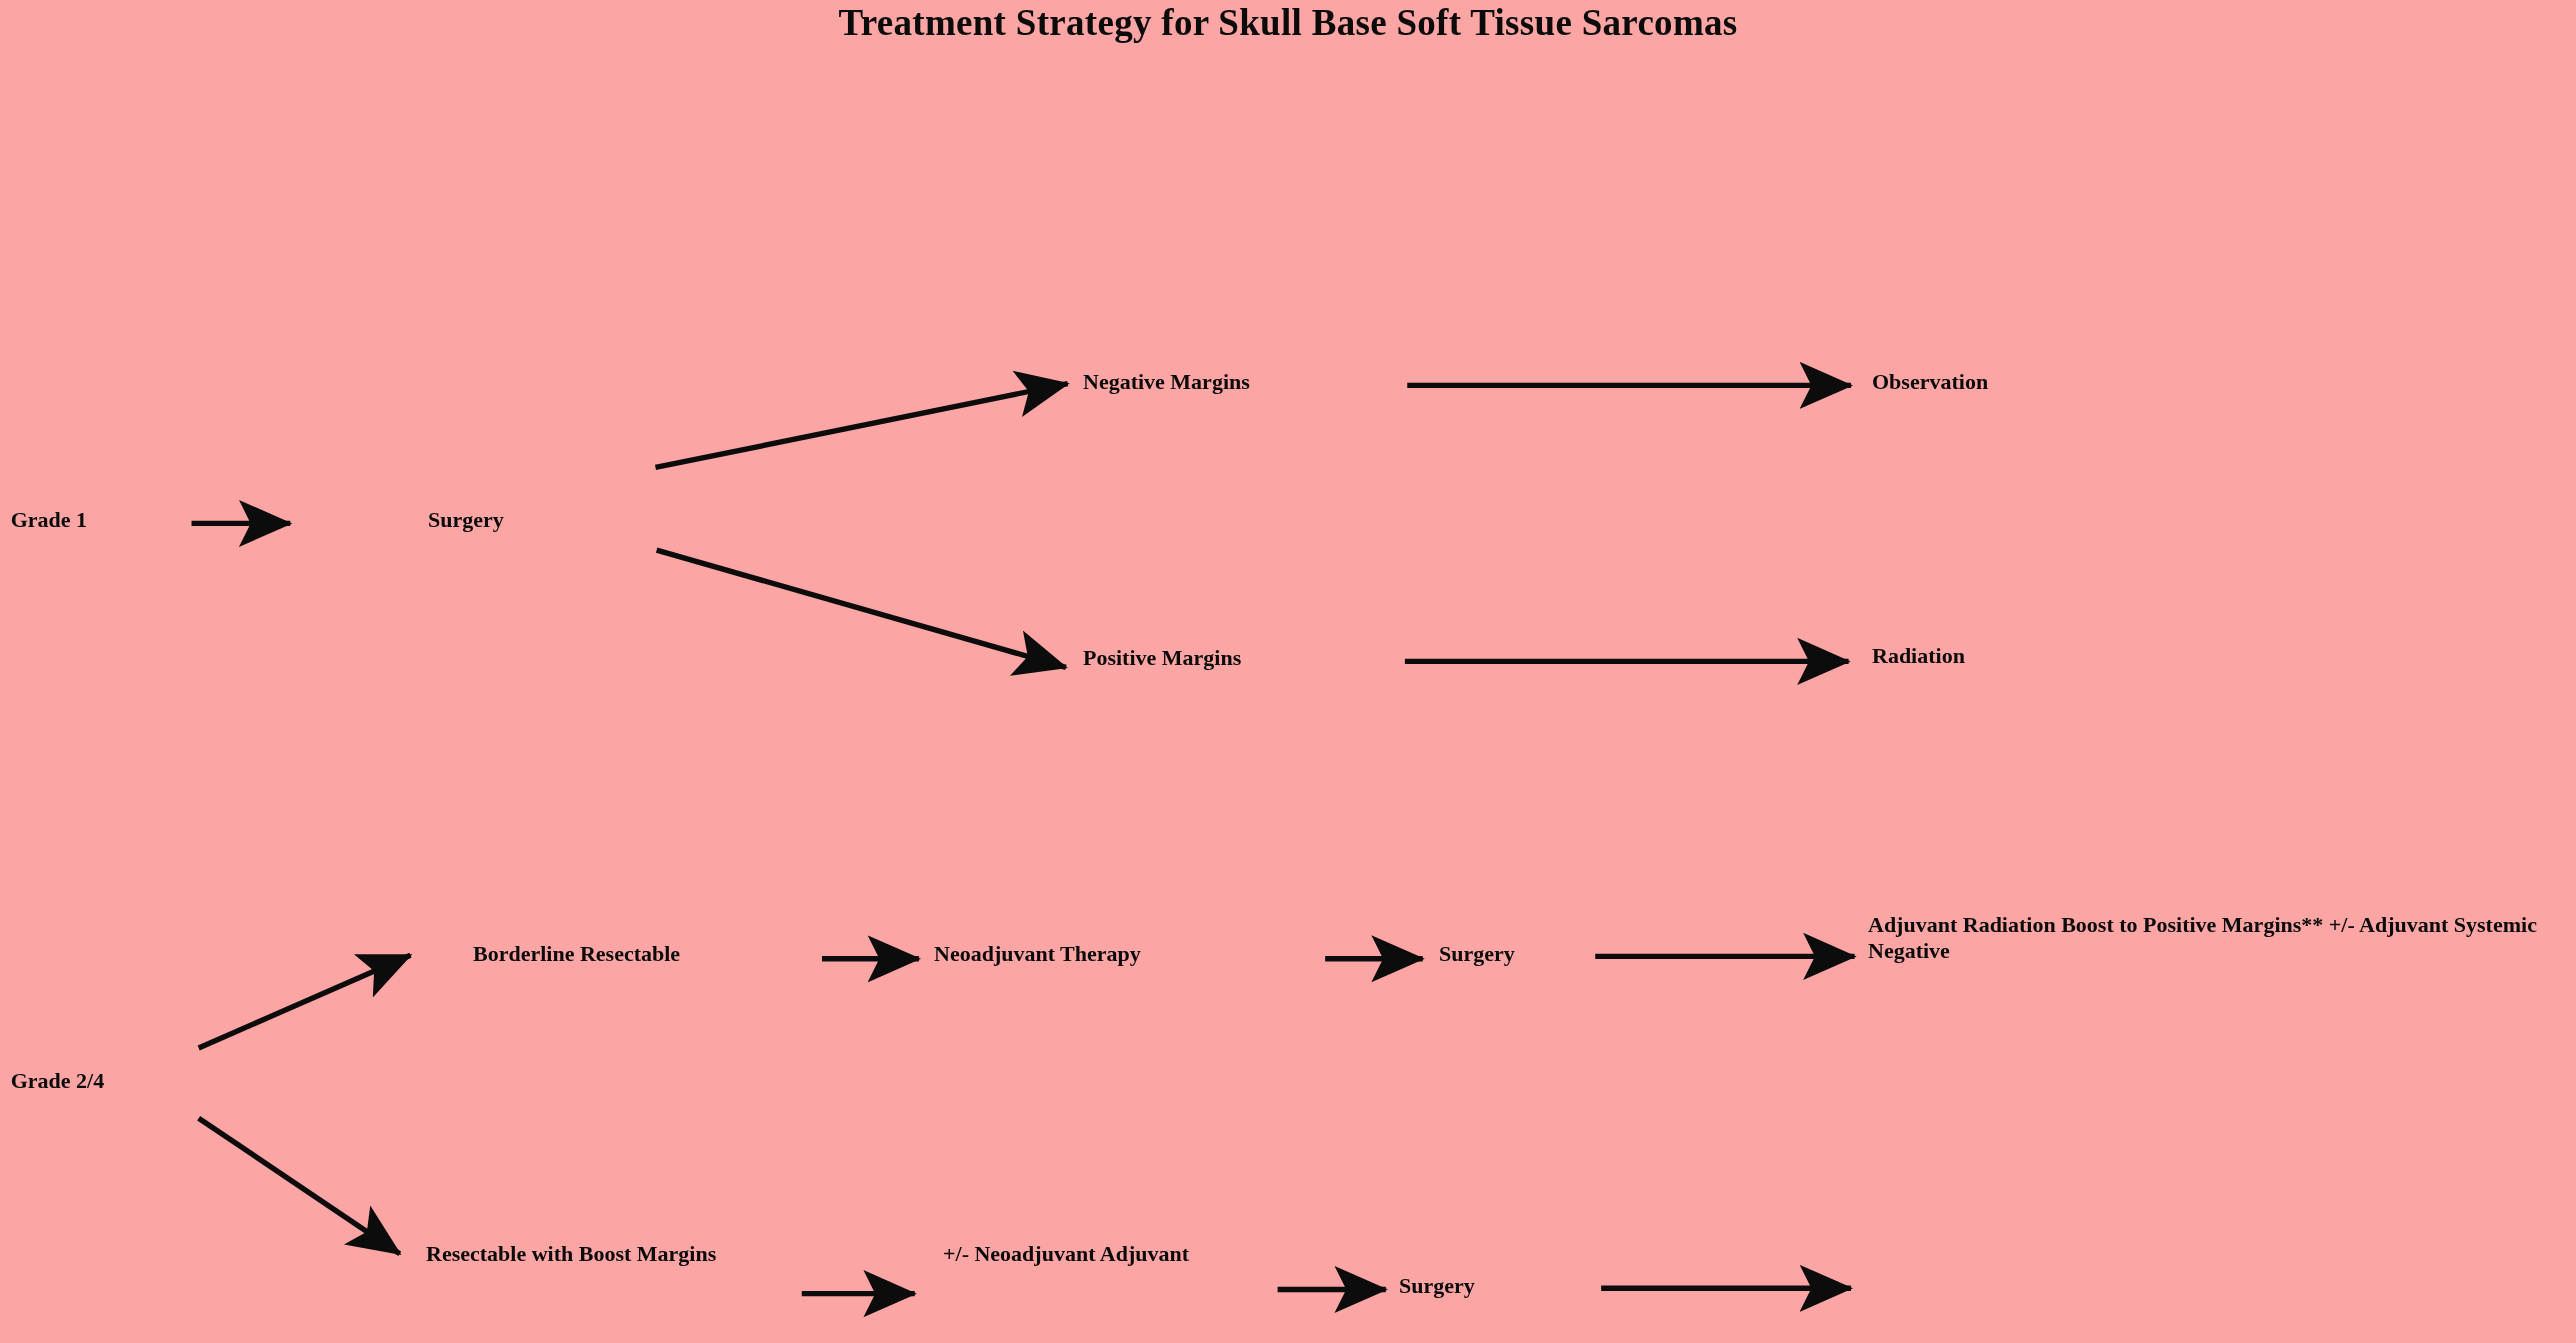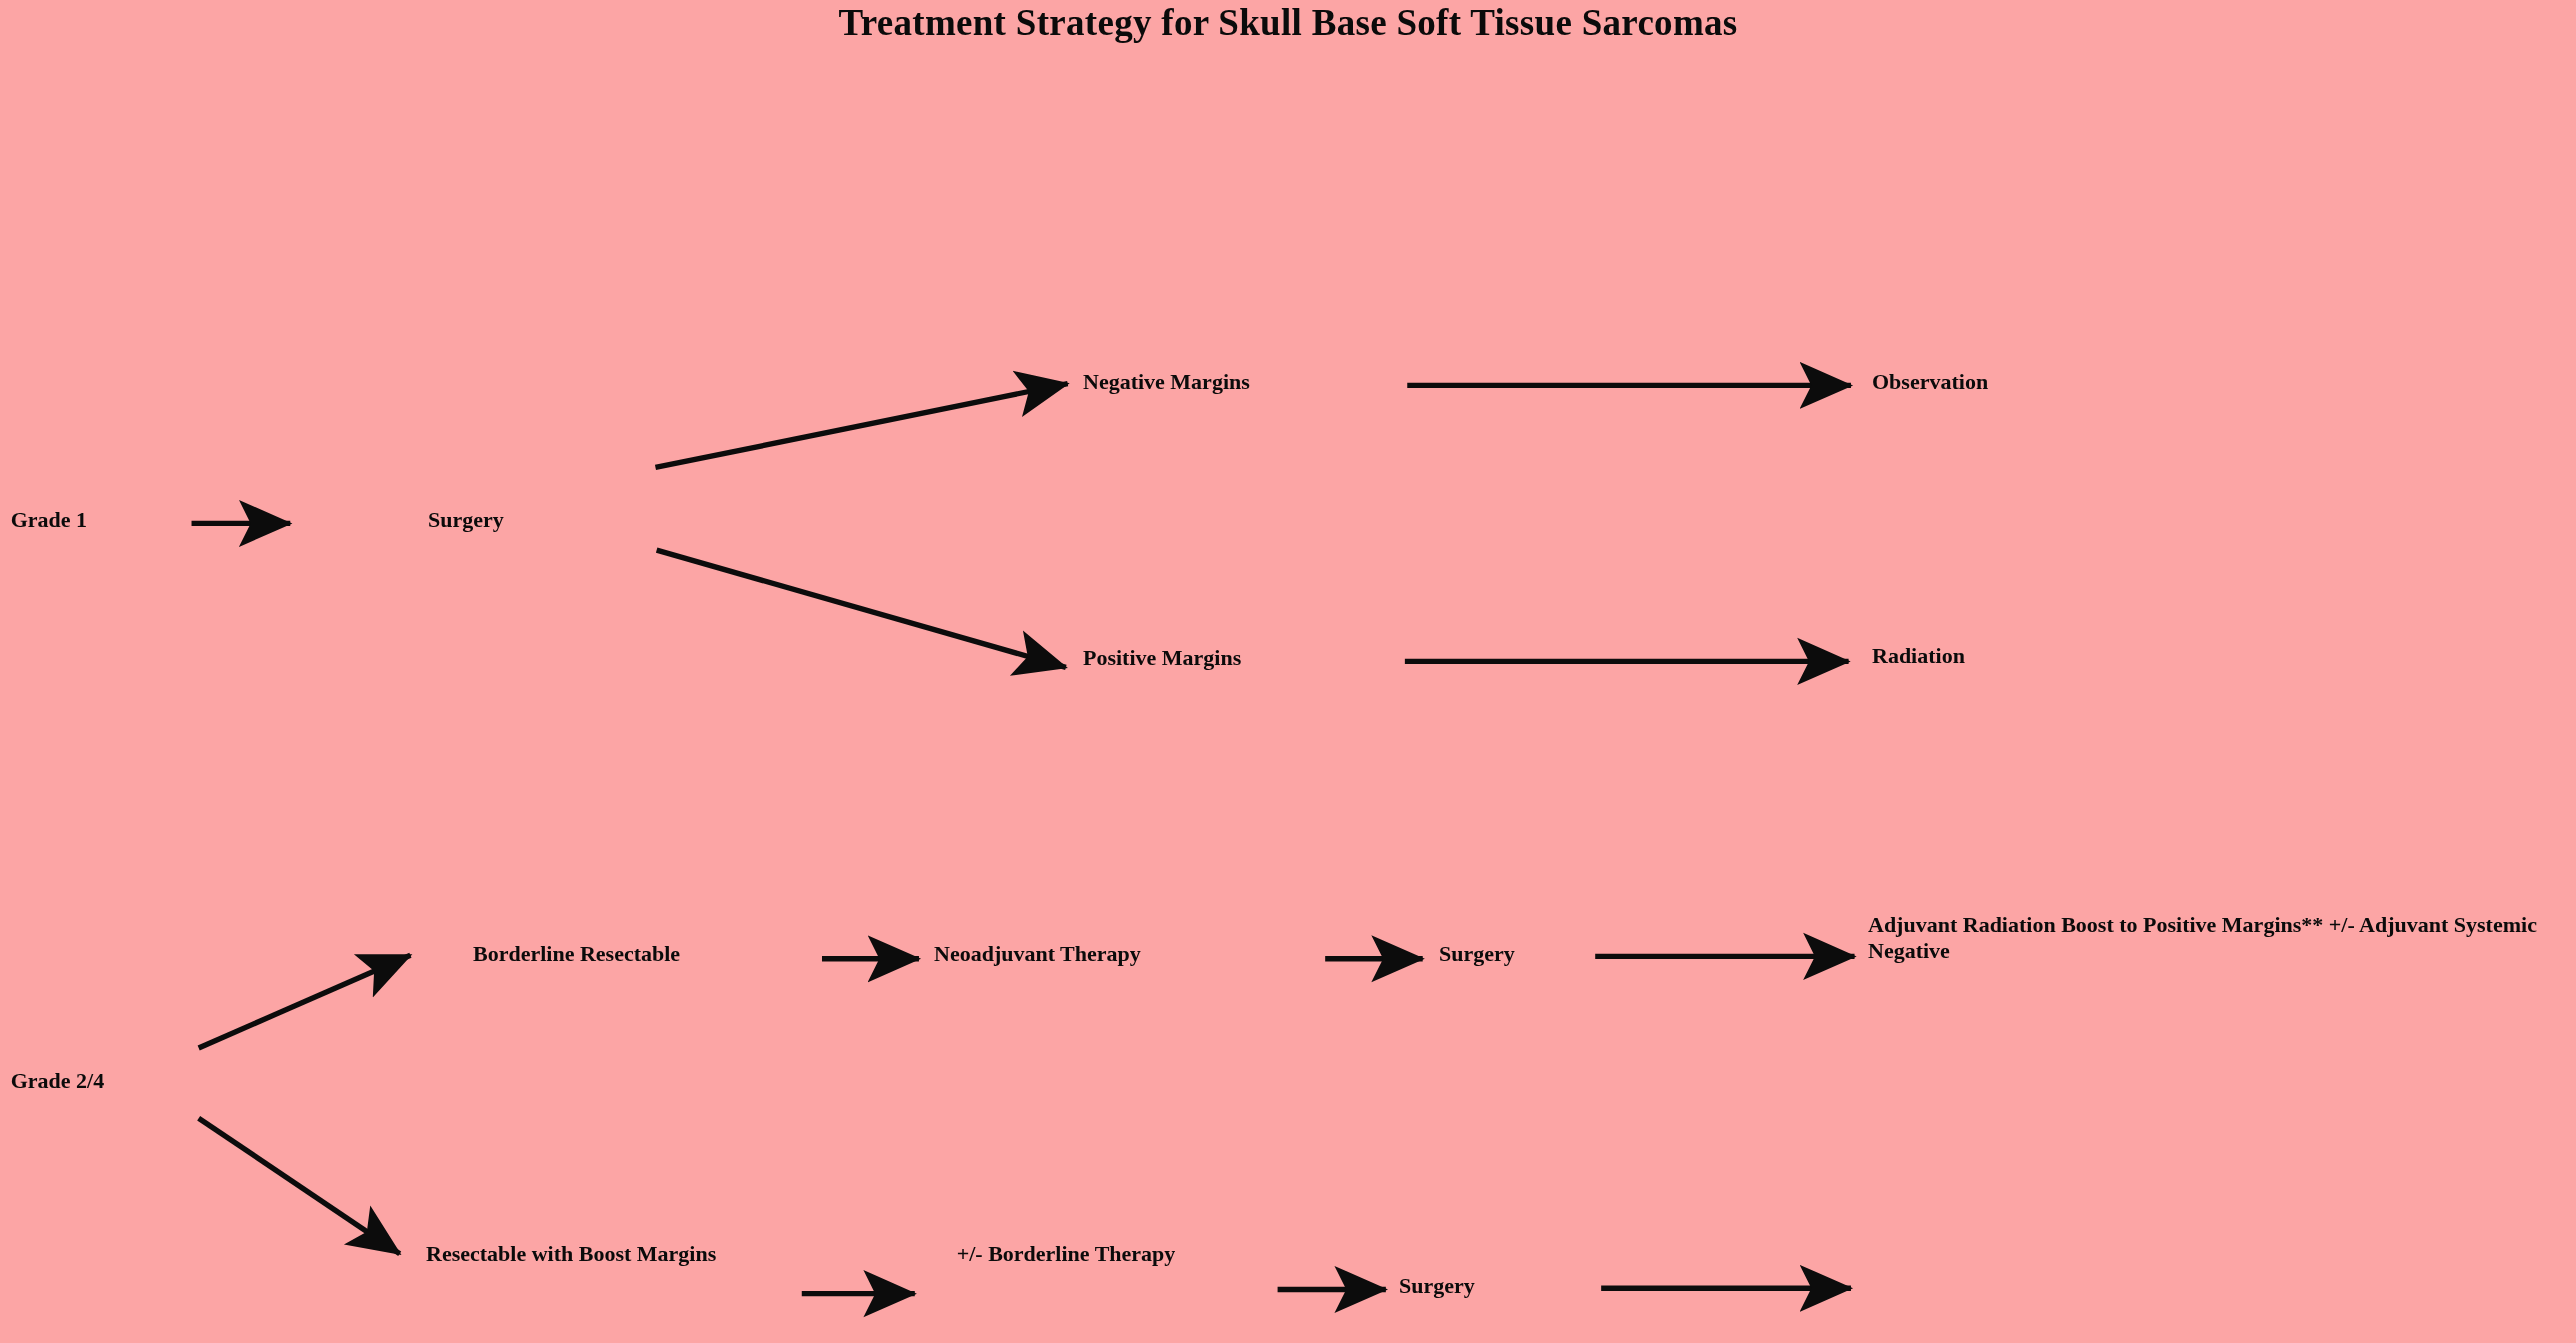--- a/index.html
+++ b/index.html
@@ -113,19 +113,19 @@
   <div class="node" style="left:426px; top:941px;margin-left:47px;">Borderline Resectable</div>
 
   <div class="node" style="left:934px; top:941px;">Neoadjuvant Therapy</div>
 
   <div class="node" style="left:1439px; top:941px;">Surgery</div>
 
   <div class="node wrap" style="left:1868px; top:912px; width:702px;">Adjuvant Radiation Boost to Positive Margins** +/- Adjuvant Systemic Negative</div>
 
   <div class="node wrap" style="left:426px; top:1241px; width:291px;">Resectable with Boost Margins</div>
 
-  <div class="node wrap center" style="left:935px; top:1241px; width:262px;">+/- Borderline Therapy</div>
+  <div class="node wrap center" style="left:935px; top:1241px; width:262px;">+/- Neoadjuvant Adjuvant</div>
 
   <div class="node" style="left:1399px; top:1273px;">Surgery</div>
 
 
 </div>
 
 
 </body></html>

